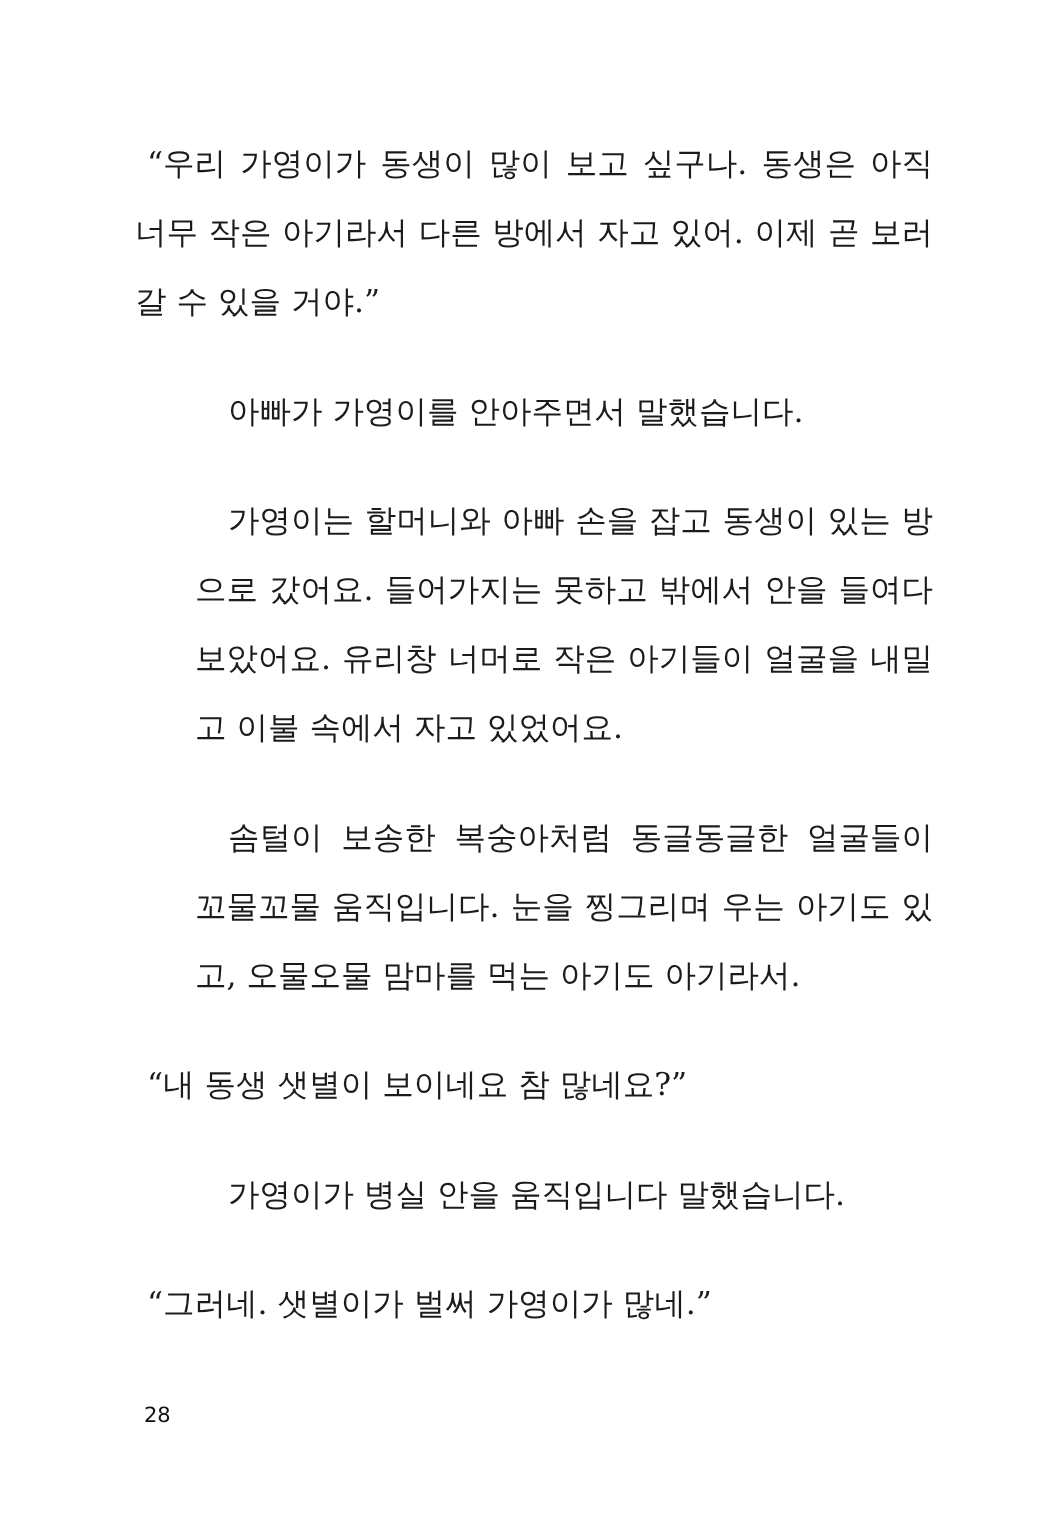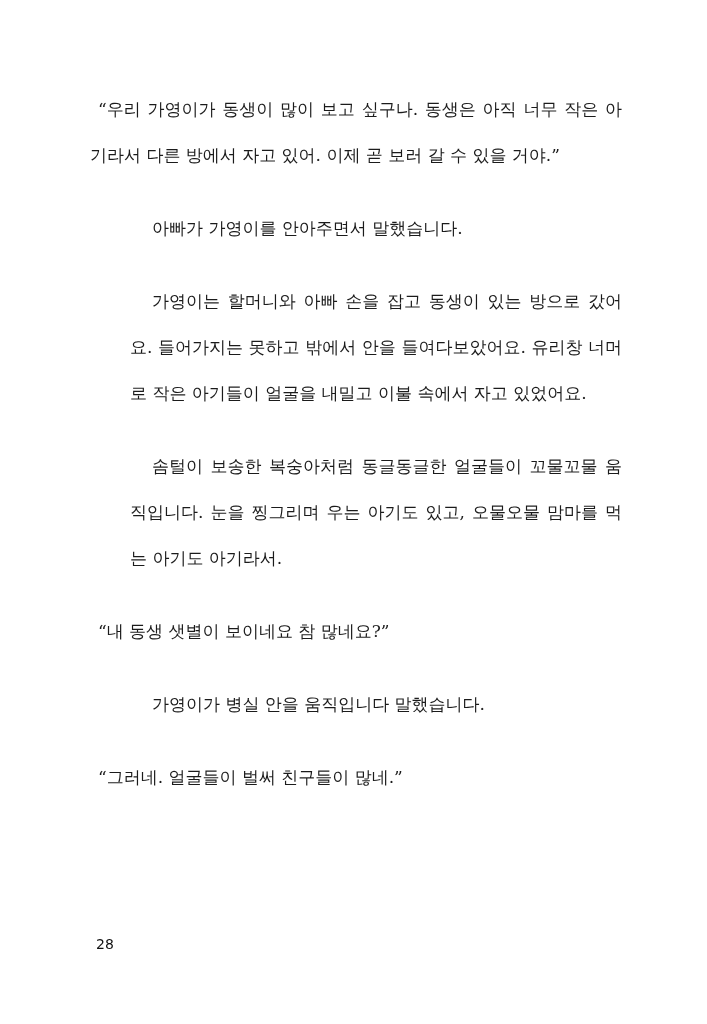--- a/index.html
+++ b/index.html
@@ -16,21 +16,21 @@
     overflow: hidden;
   }
   .text-block {
     position: absolute;
     left: 90px;
     top: 86px;
     width: 532px;
   }
   .para {
     font-family: "DejaVu Serif", "Liberation Serif", serif;
-    font-size: 17px;
+    font-size: 21px;
     line-height: 46px;
     color: #1b1b1b;
     text-align: justify;
     margin: 0 0 27px 0;
     word-break: normal;
   }
   .para.normal { text-indent: 22px; margin-left: 40px; }
   .para.quote  { text-indent: 8px;  }
   .page-number {
     position: absolute;
@@ -45,16 +45,16 @@
 <body>
 
 <div class="page">
   <div class="text-block">
     <p class="para quote">“우리 가영이가 동생이 많이 보고 싶구나. 동생은 아직 너무 작은 아기라서 다른 방에서 자고 있어. 이제 곧 보러 갈 수 있을 거야.”</p>
     <p class="para normal">아빠가 가영이를 안아주면서 말했습니다.</p>
     <p class="para normal">가영이는 할머니와 아빠 손을 잡고 동생이 있는 방으로 갔어요. 들어가지는 못하고 밖에서 안을 들여다보았어요. 유리창 너머로 작은 아기들이 얼굴을 내밀고 이불 속에서 자고 있었어요.</p>
     <p class="para normal">솜털이 보송한 복숭아처럼 동글동글한 얼굴들이 꼬물꼬물 움직입니다. 눈을 찡그리며 우는 아기도 있고, 오물오물 맘마를 먹는 아기도 아기라서.</p>
     <p class="para quote">“내 동생 샛별이 보이네요 참 많네요?”</p>
     <p class="para normal">가영이가 병실 안을 움직입니다 말했습니다.</p>
-    <p class="para quote">“그러네. 얼굴들이 벌써 친구들이 많네.”</p>
+    <p class="para quote">“그러네. 샛별이가 벌써 가영이가 많네.”</p>
   </div>
   <div class="page-number">28</div>
 </div>
 
 </body></html>

